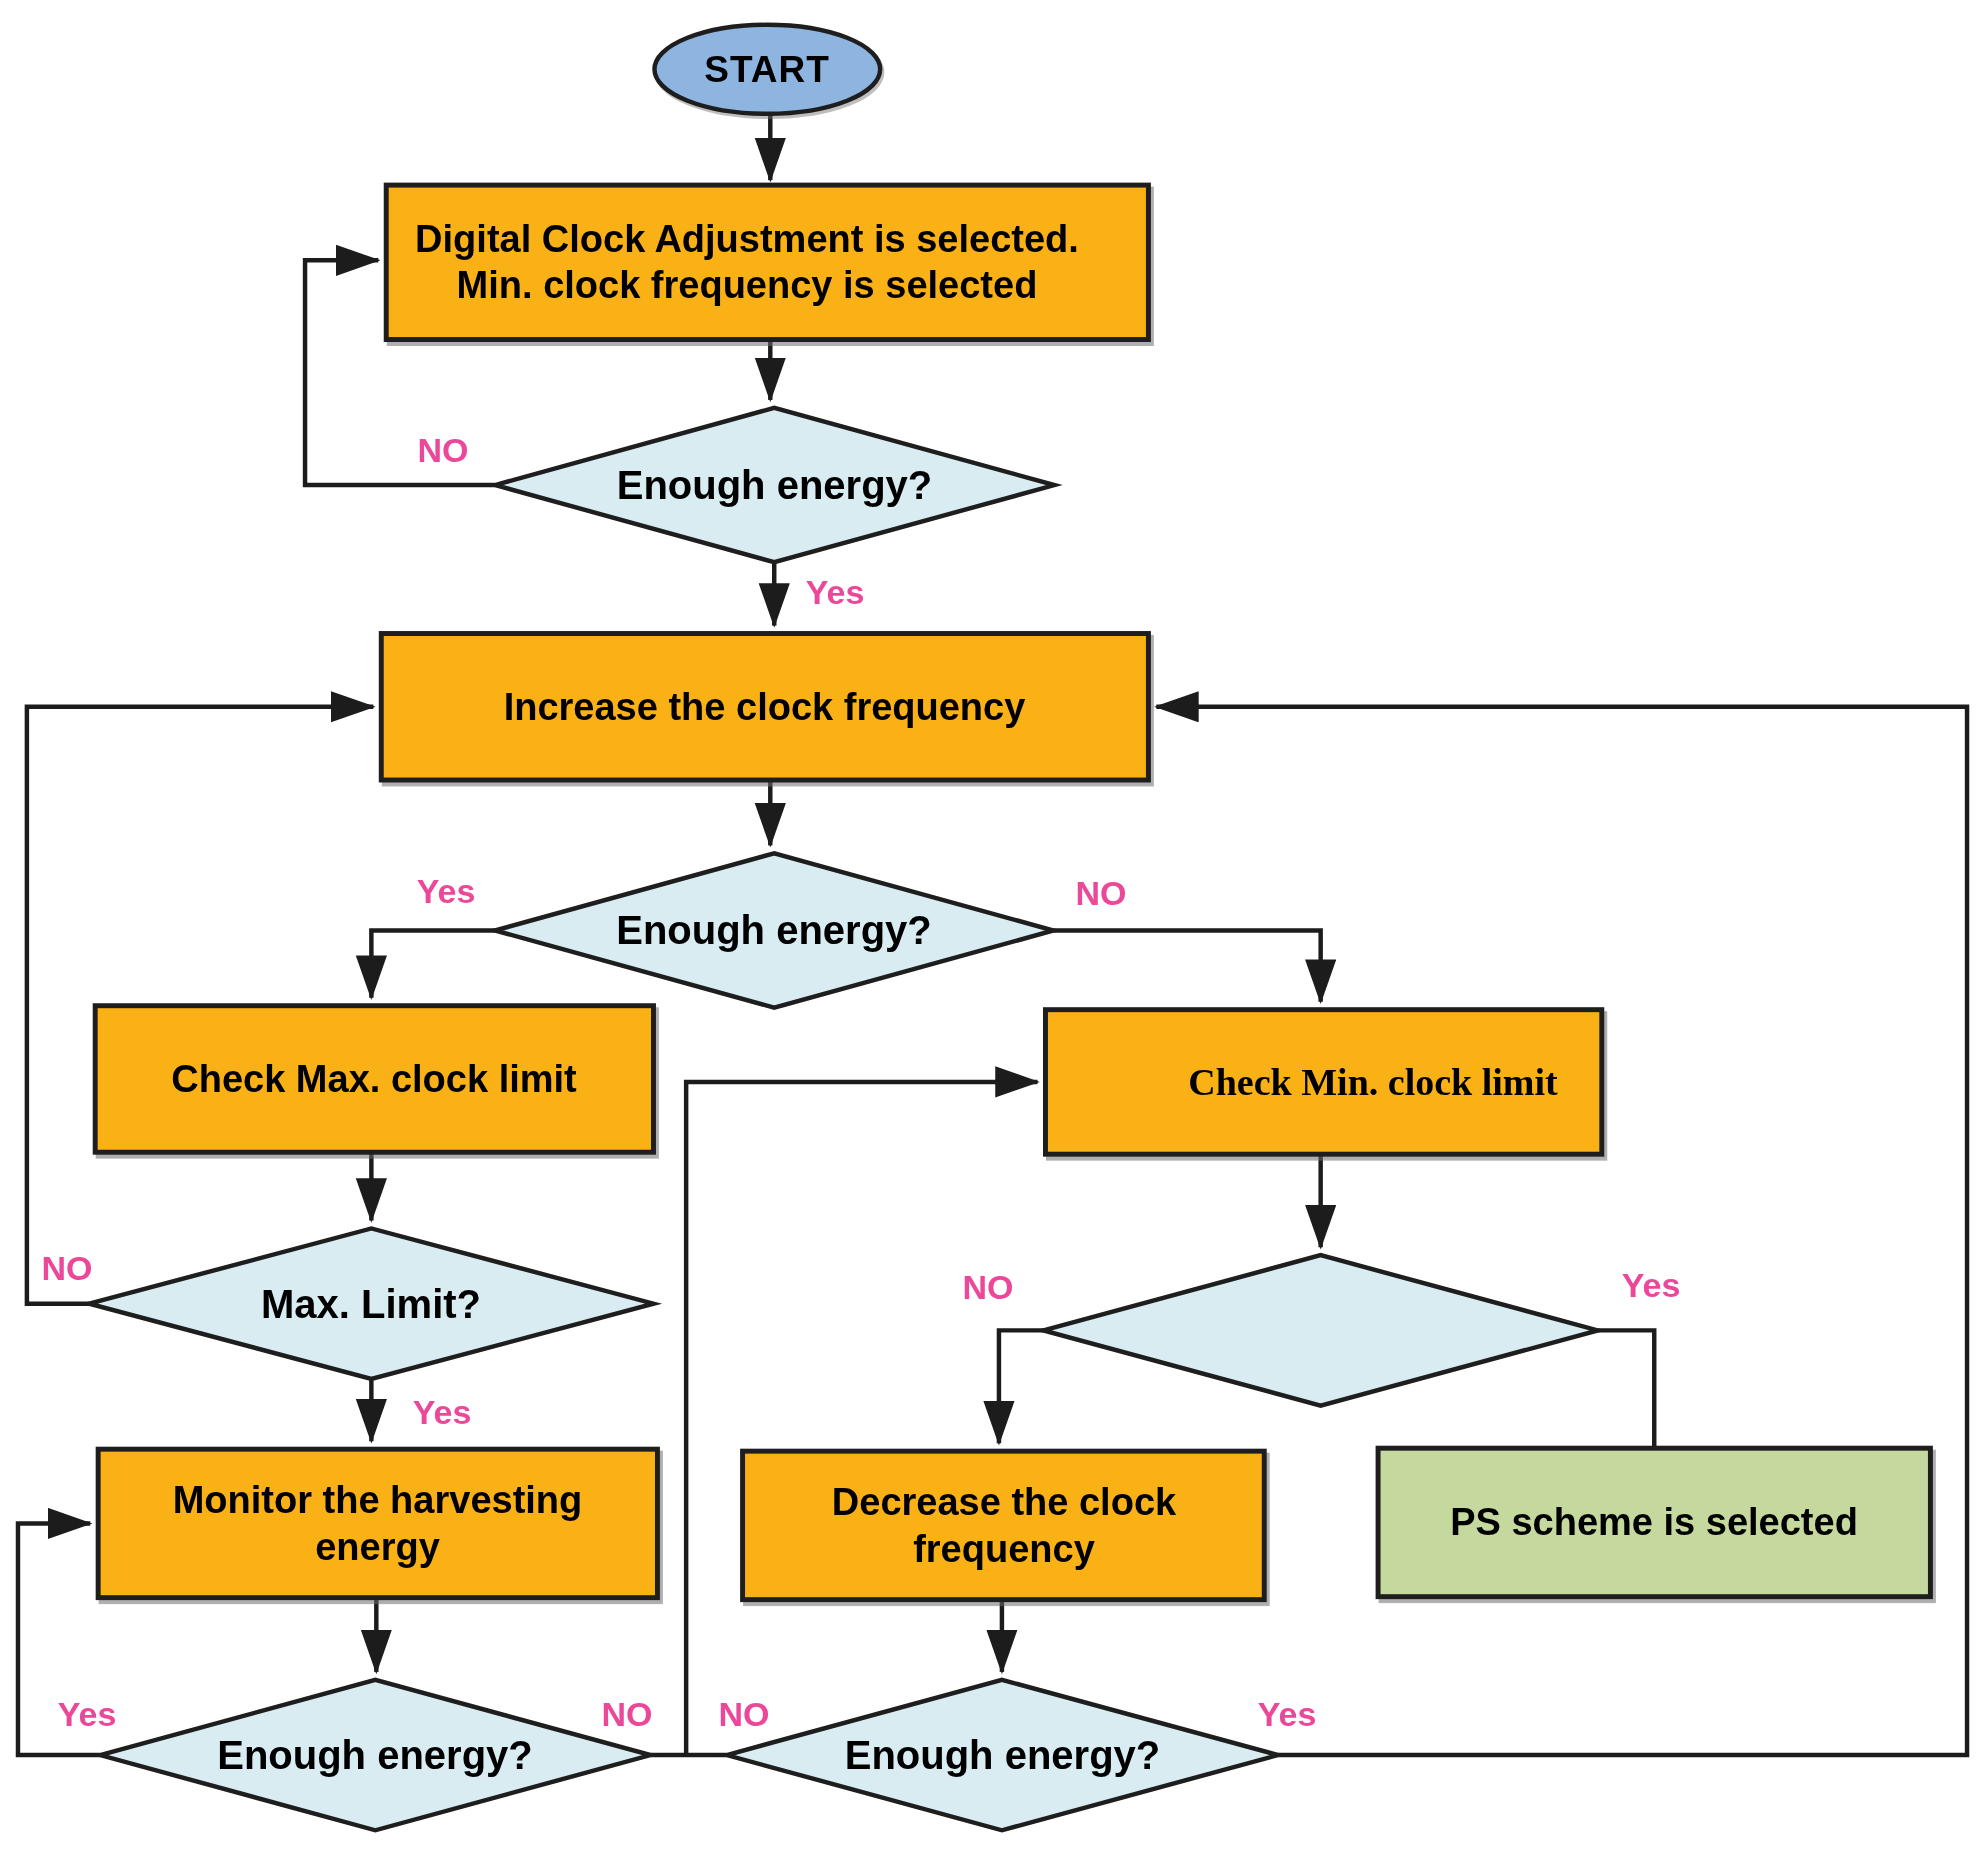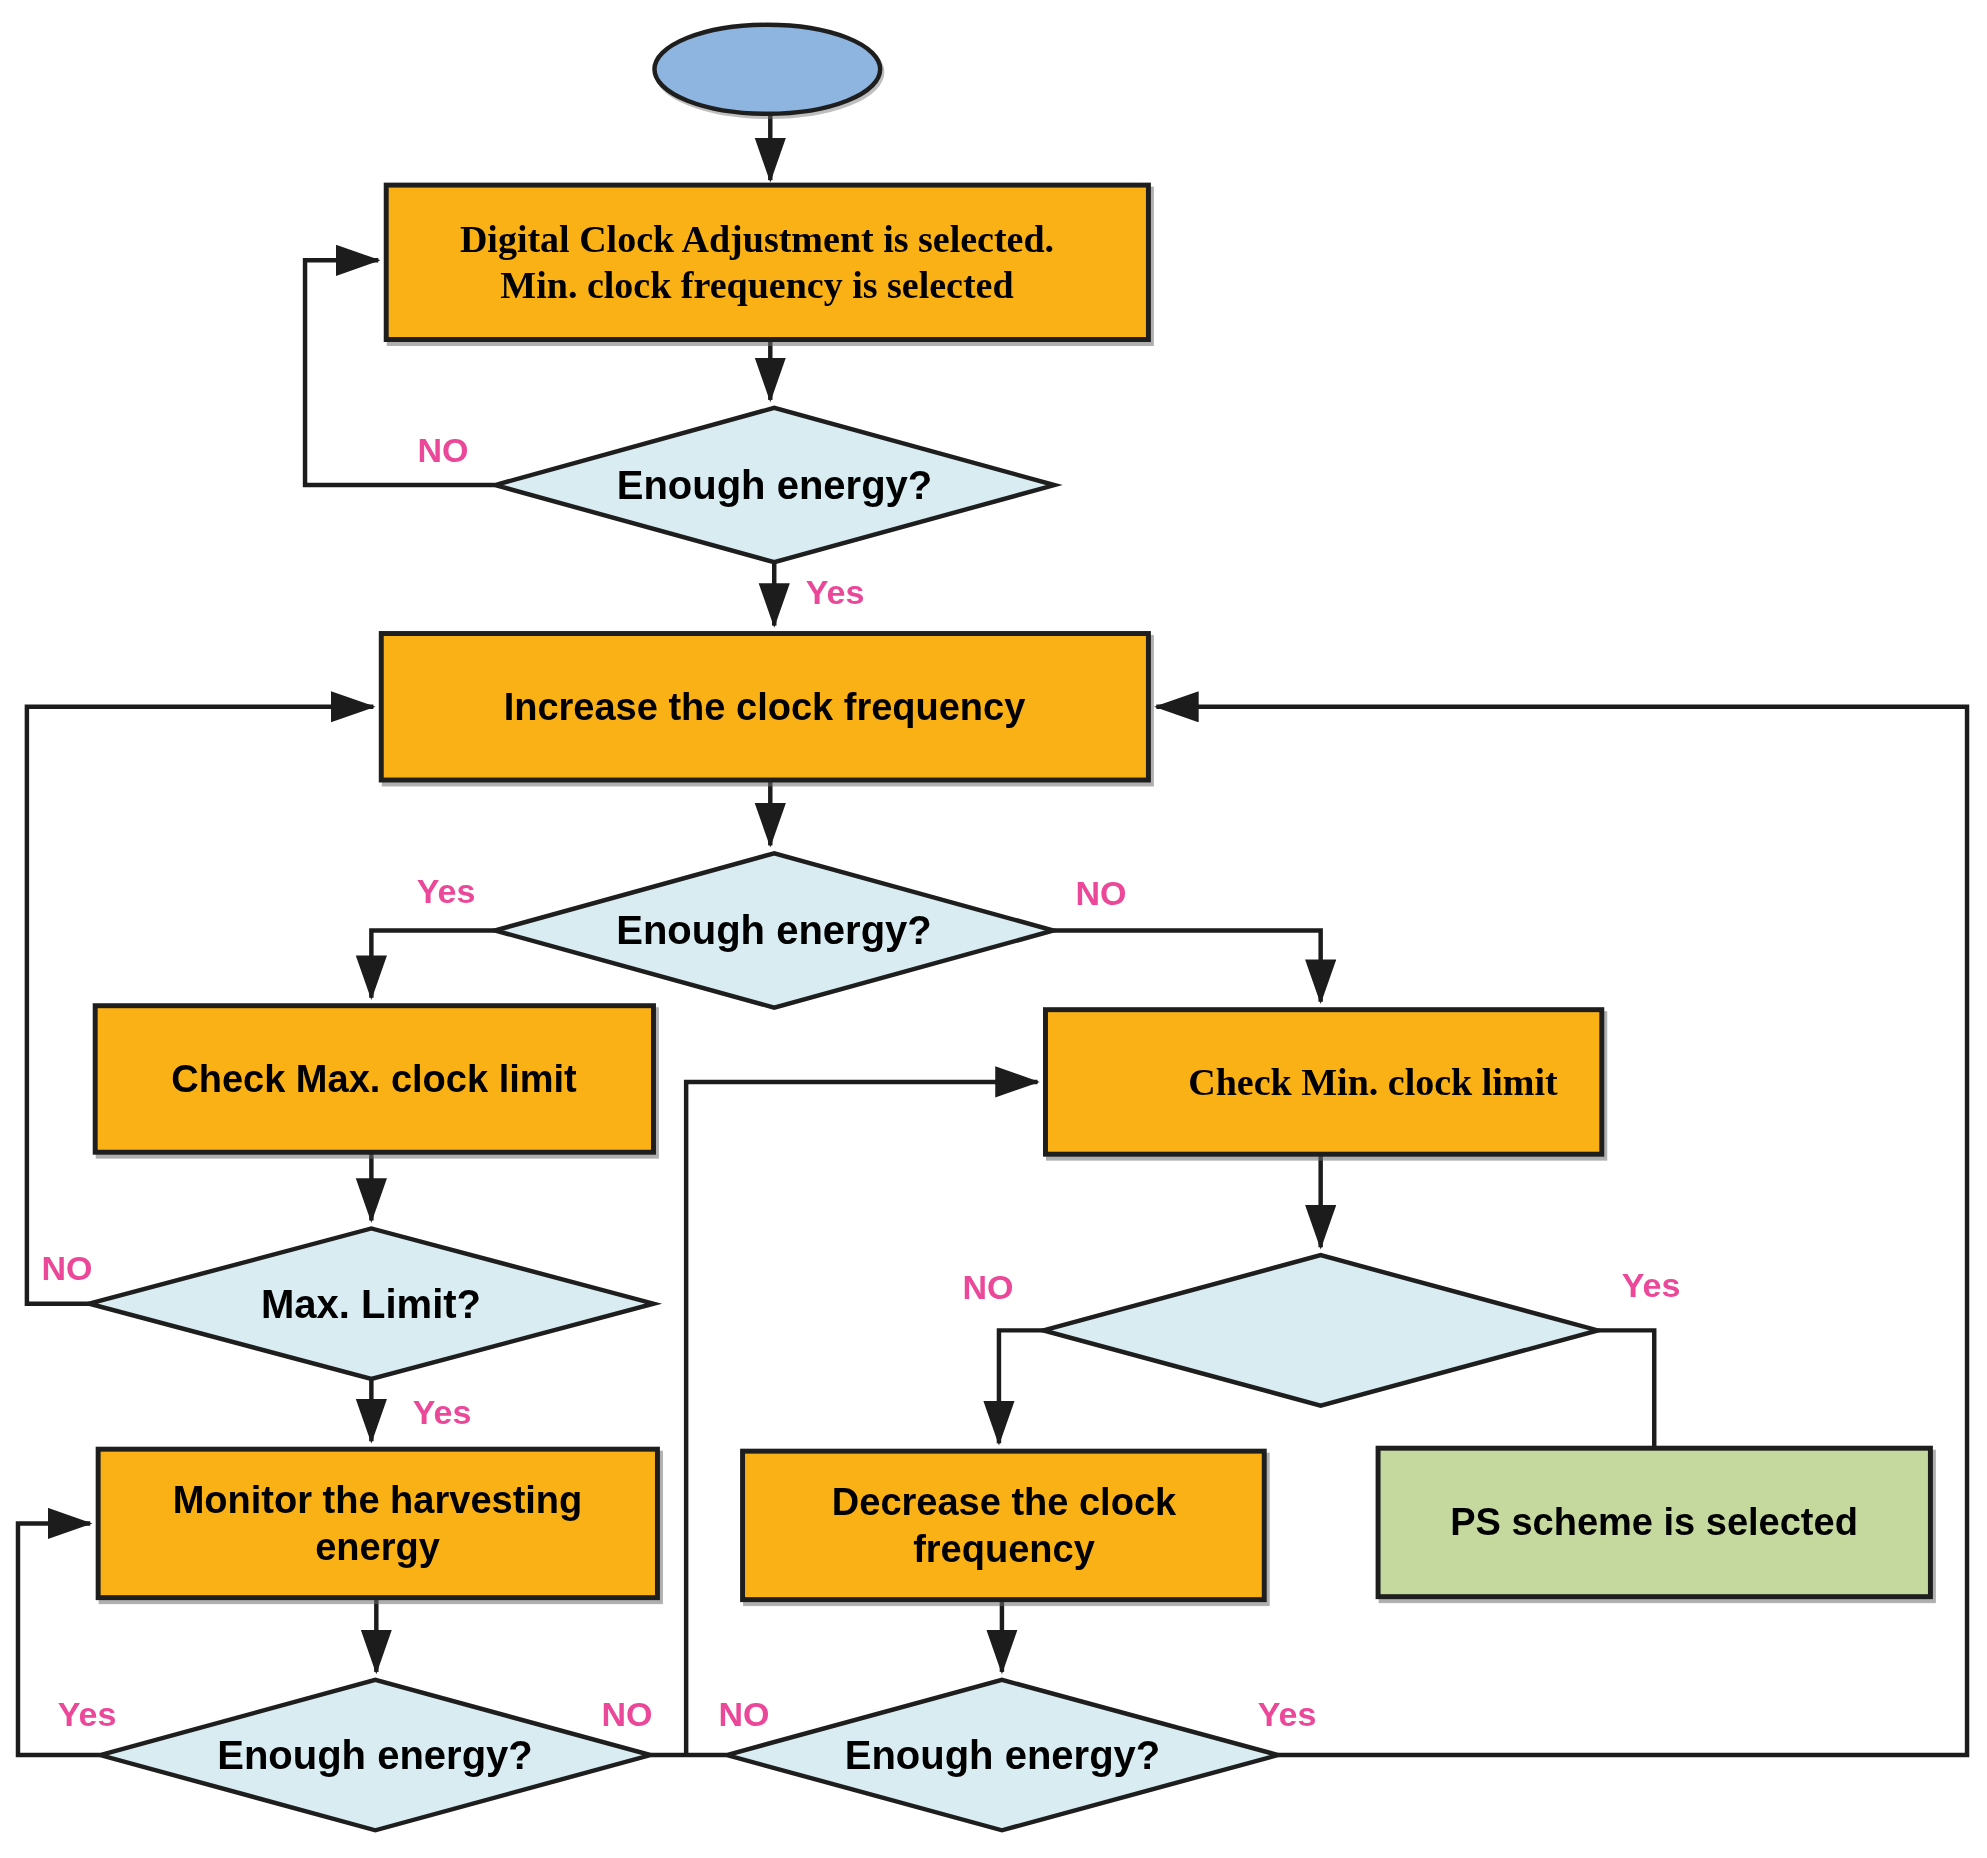--- a/index.html
+++ b/index.html
@@ -79,22 +79,23 @@
     <rect class="process" x="1056" y="1020" width="562" height="146"></rect>
     <polygon class="decision" points="90,1317 375,1241 660,1317 375,1393"></polygon>
     <polygon class="decision" points="1054,1344 1334,1268 1614,1344 1334,1420"></polygon>
     <rect class="process" x="99" y="1464" width="565" height="150"></rect>
     <rect class="process" x="750" y="1466" width="527" height="150"></rect>
     <rect class="endnode" x="1392" y="1463" width="558" height="150"></rect>
     <polygon class="decision" points="101,1773 379,1697 657,1773 379,1849"></polygon>
     <polygon class="decision" points="734,1773 1012,1697 1291,1773 1012,1849"></polygon>
   </svg>
 
+  <div class="node-label start-label" style="left:654px;top:25px;width:226px;height:89px;">START</div>
 
-  <div class="node-label box-label" style="left:376px;top:185px;width:762px;height:154px;font-family:Liberation Serif, serif;">Digital Clock Adjustment is selected.
+  <div class="node-label box-label" style="left:366px;top:185px;width:762px;height:154px;">Digital Clock Adjustment is selected.
 Min. clock frequency is selected</div>
 
   <div class="node-label diamond-label" style="left:495px;top:408px;width:559px;height:154px;">Enough energy?</div>
 
   <div class="node-label box-label" style="left:381px;top:634px;width:767px;height:147px;">Increase the clock frequency</div>
 
   <div class="node-label diamond-label" style="left:495px;top:853px;width:558px;height:154px;">Enough energy?</div>
 
   <div class="node-label box-label" style="left:95px;top:1006px;width:558px;height:147px;">Check Max. clock limit</div>
 

